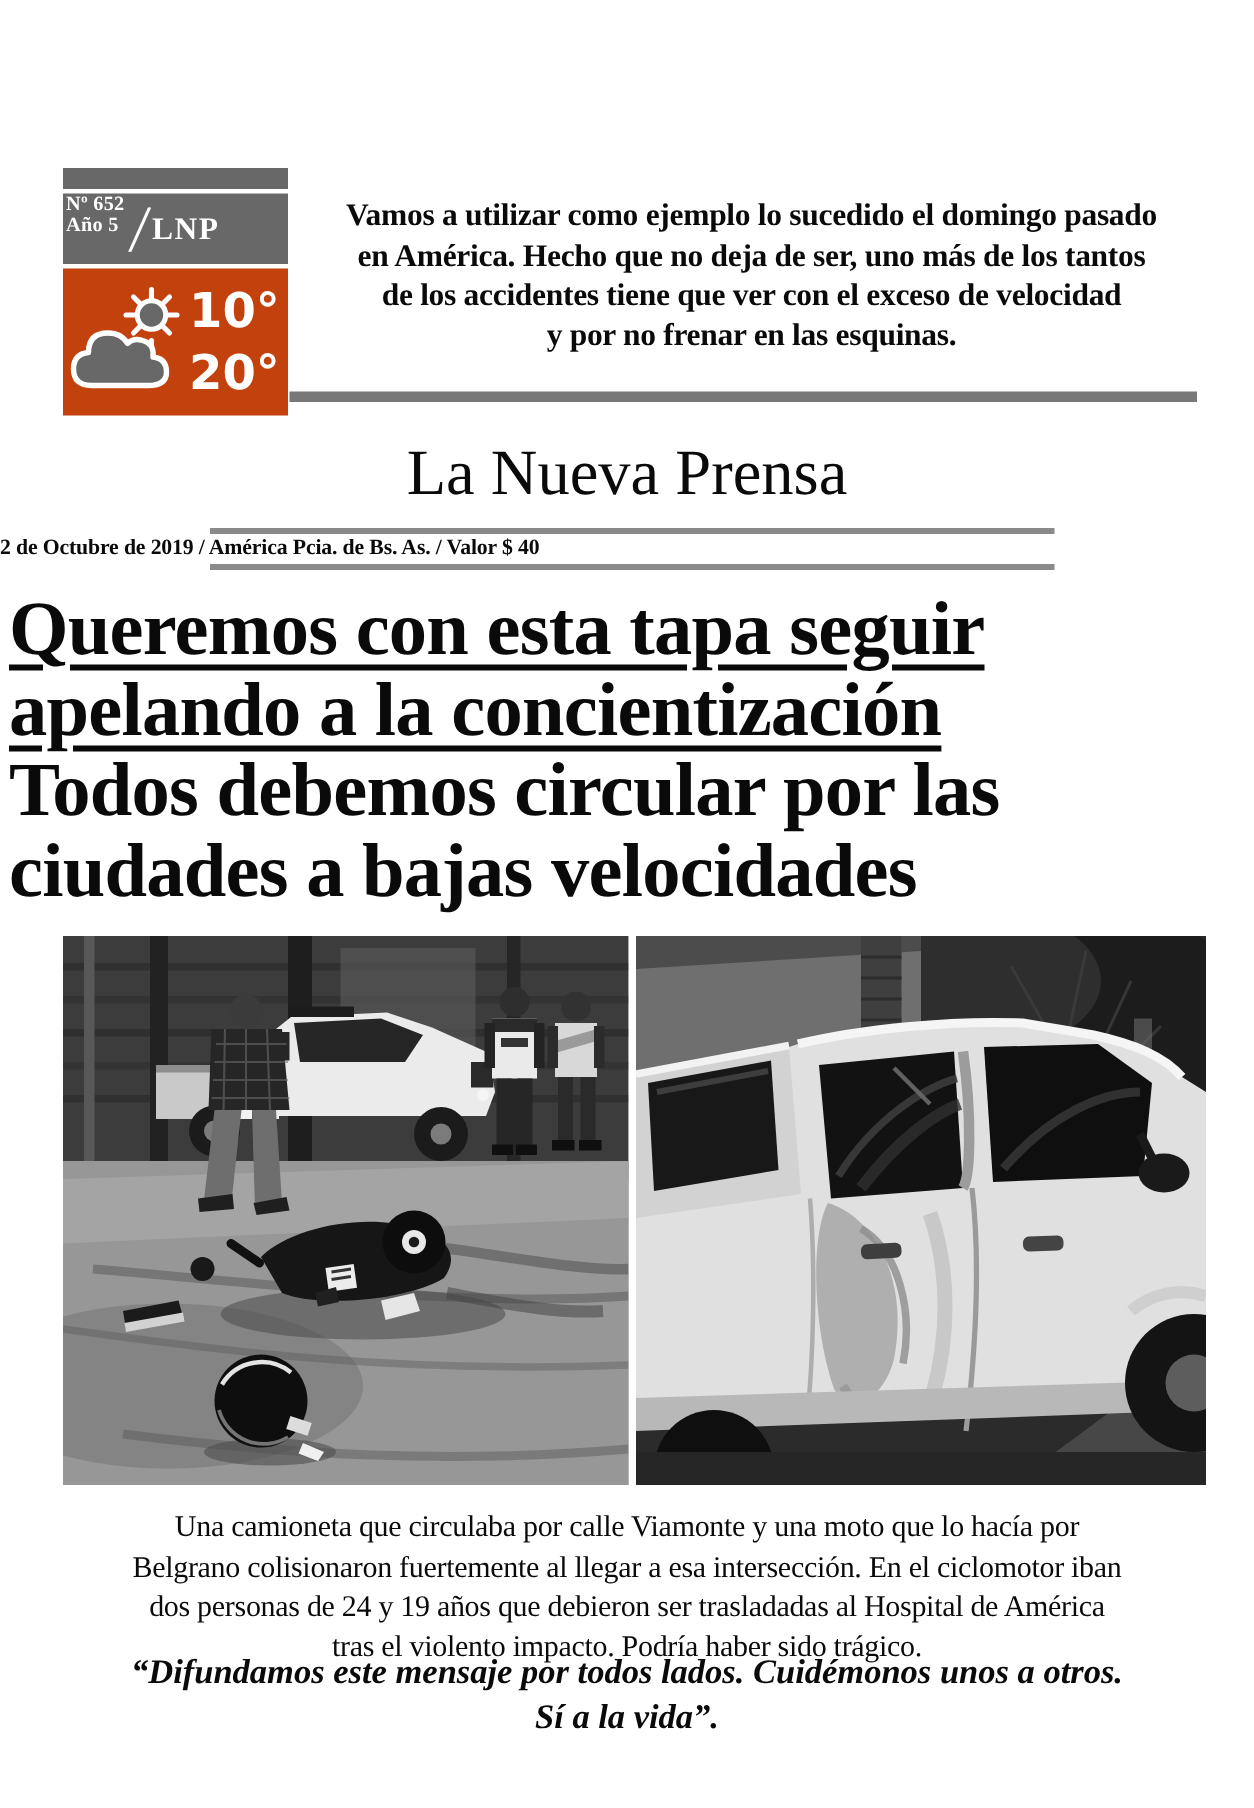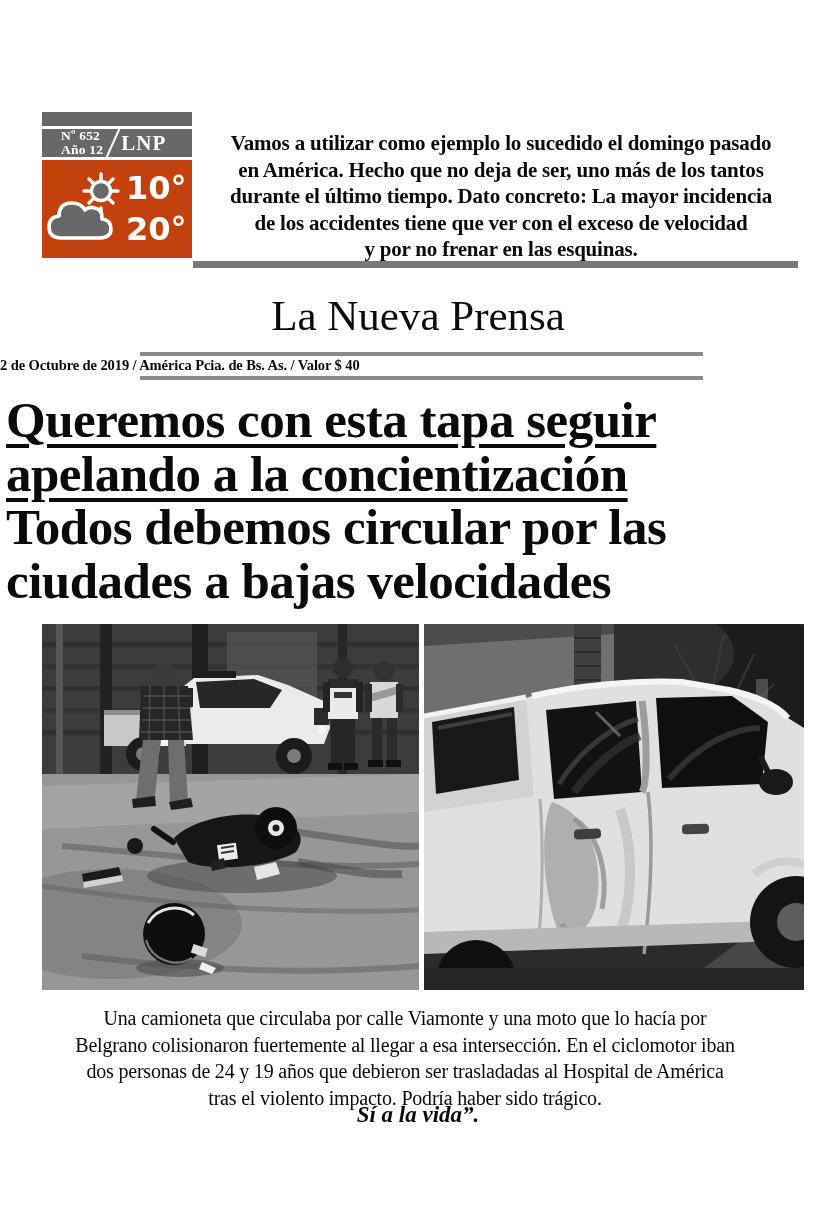--- a/index.html
+++ b/index.html
@@ -7,22 +7,22 @@
   .page {
     position:relative; width:836px; height:1205px; background:#ffffff;
     font-family:"Liberation Serif","DejaVu Serif",serif; color:#0a0a0a;
     overflow:hidden; margin:0 auto;
   }
 
   
   .infobox { position:absolute; left:42px; top:112px; width:150px; height:156px; }
   .infobox .strip { height:14px; background:#686868; }
   .infobox .idrow {
-    margin-top:3px; height:28px; background:#686868; color:#fff;
-    display:flex; align-items:center; padding:0 6px 0 19px;
+    margin-top:3px; height:47px; background:#686868; color:#fff;
+    display:flex; padding:0 6px 0 2px;
   }
   .issue-col { display:flex; flex-direction:column; line-height:14px; }
   .issue-col span { font-weight:700; font-size:13.5px; letter-spacing:.2px; }
   .brand-col { display:flex; align-items:center; margin-left:4px; color:#fff; }
   .brand-slash { font-size:44px; font-weight:400; line-height:38px; transform:skewX(-6deg); margin-right:2px; }
   .brand-name { font-size:21px; font-weight:700; letter-spacing:1px; }
   .weatherbox {
     margin-top:3px; height:98px; background:#c2410c;
     display:flex; align-items:center; padding:4px 6px 4px 2px;
   }
@@ -64,39 +64,39 @@
 
   
   .photos { position:absolute; left:42px; top:624px; width:762px; height:366px; display:flex; gap:5px; }
   .photo { position:relative; overflow:hidden; background:#777; }
   .photo svg { display:block; }
   .photo-left  { width:377px; height:366px; }
   .photo-right { width:380px; height:366px; }
 
   
   .caption {
-    position:absolute; left:5px; top:1005px; width:800px; text-align:center;
+    position:absolute; left:18px; top:1005px; width:800px; text-align:center;
     font-size:20px; line-height:26.5px; font-weight:400; letter-spacing:-0.2px;
   }
   .quote {
     position:absolute; left:18px; top:1100px; width:800px; text-align:center;
     font-size:23px; line-height:30px; font-weight:700; font-style:italic;
   }
 </style>
 </head>
 <body>
 
 <div class="page">
 
   <div class="infobox">
     <div class="strip"></div>
     <div class="idrow">
       <div class="issue-col">
         <span>Nº 652</span>
-        <span>Año 12</span>
+        <span>Año 5</span>
       </div>
       <div class="brand-col">
         <span class="brand-slash">/</span>
         <span class="brand-name">LNP</span>
       </div>
     </div>
     <div class="weatherbox">
       <svg width="82" height="86" viewBox="0 0 82 86">
         <g stroke="#ffffff" stroke-width="3.4" fill="none" stroke-linecap="round">
           <line x1="57" y1="8" x2="57" y2="14"></line>
@@ -116,21 +116,20 @@
         <div>20°</div>
       </div>
     </div>
   </div>
 
   <div class="top-rule"></div>
 
   <div class="lede">
     <div>Vamos a utilizar como ejemplo lo sucedido el domingo pasado</div>
     <div>en América. Hecho que no deja de ser, uno más de los tantos</div>
-    <div>durante el último tiempo. Dato concreto: La mayor incidencia</div>
     <div>de los accidentes tiene que ver con el exceso de velocidad</div>
     <div>y por no frenar en las esquinas.</div>
   </div>
 
   <h1 class="masthead-title">La Nueva Prensa</h1>
   <div class="mast-rule rule-a"></div>
   <div class="dateline">2 de Octubre de 2019 / América Pcia. de Bs. As. / Valor $ 40</div>
   <div class="mast-rule rule-b"></div>
 
   <div class="headline">
@@ -340,16 +339,17 @@
   </div>
 
   <div class="caption">
     <div>Una camioneta que circulaba por calle Viamonte y una moto que lo hacía por</div>
     <div>Belgrano colisionaron fuertemente al llegar a esa intersección. En el ciclomotor iban</div>
     <div>dos personas de 24 y 19 años que debieron ser trasladadas al Hospital de América</div>
     <div>tras el violento impacto. Podría haber sido trágico.</div>
   </div>
 
   <div class="quote">
+    <div>“Difundamos este mensaje por todos lados. Cuidémonos unos a otros.</div>
     <div>Sí a la vida”.</div>
   </div>
 
 </div>
 
 </body></html>

